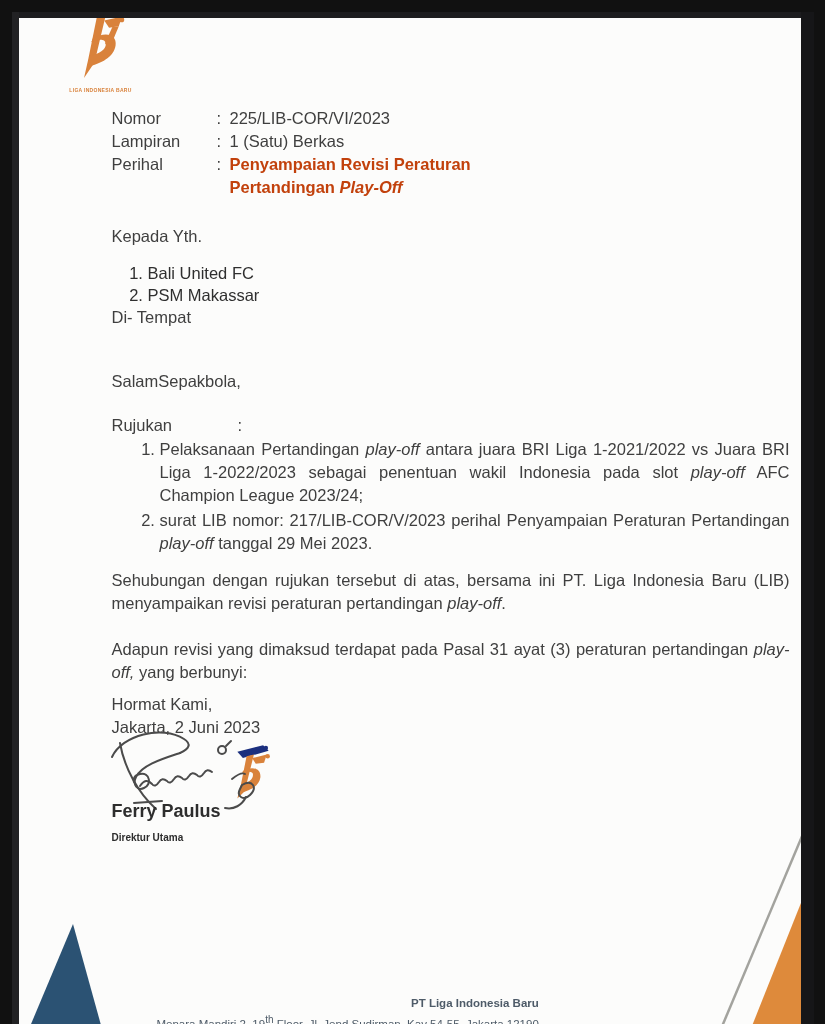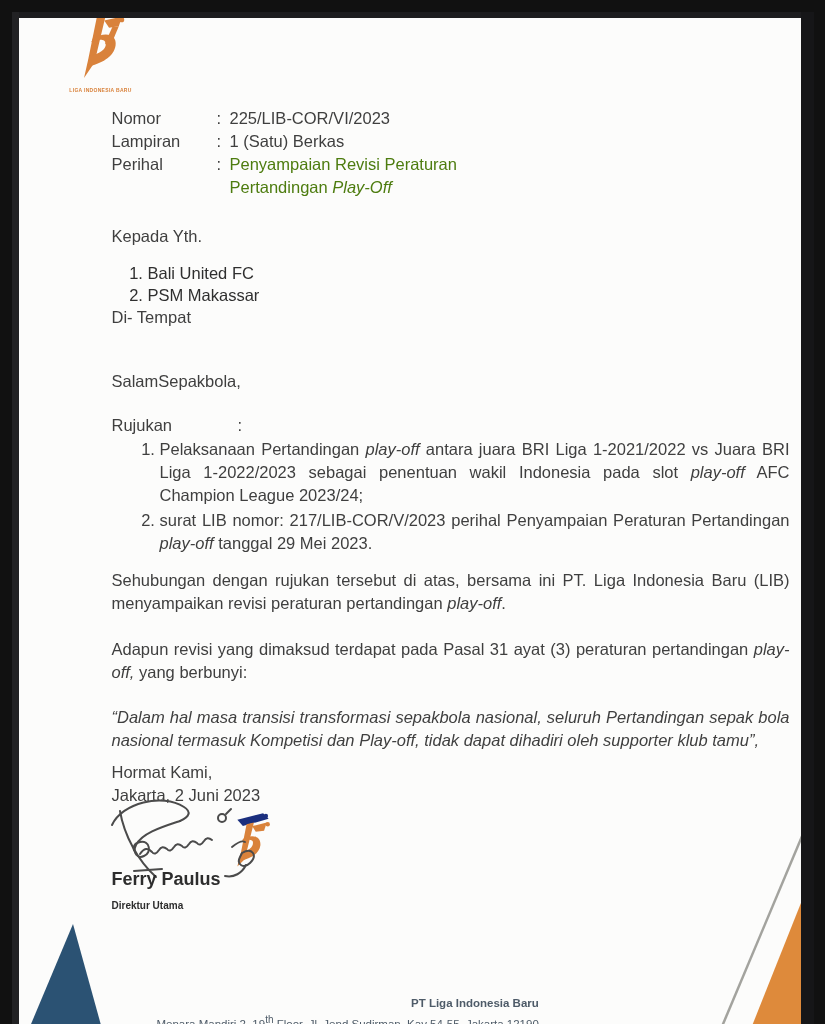--- a/index.html
+++ b/index.html
@@ -28,21 +28,21 @@
 
   
   .content {
     position:absolute; left:100px; top:95px; width:678px; z-index:2;
     font-size:16.5px; line-height:23px;
   }
   .meta-row { display:flex; }
   .meta-label { width:105px; flex:0 0 105px; }
   .meta-colon { flex:0 0 13px; }
   .meta-value {}
-  .bold { font-weight:normal; color:#4d7c0f; }
+  .bold { font-weight:bold; color:#c2410c; }
   .ital { font-style:italic; }
 
   .kepada { margin-top:26px; }
   ol.recipients { margin-top:14px; padding-left:36px; font-weight:normal; color:#2f2f2f; }
   ol.recipients li { line-height:22px; }
   .di-tempat { line-height:22px; }
 
   .salam   { margin-top:42px; }
   .rujukan { margin-top:21px; display:flex;gap:21px; }
   ol.refs { margin-top:1px; padding-left:48px; text-align:justify; }
@@ -132,21 +132,20 @@
 
     <ol class="refs">
       <li><span>Pelaksanaan Pertandingan </span><span class="ital">play-off</span><span> antara juara BRI Liga 1-2021/2022 vs Juara BRI Liga 1-2022/2023 sebagai penentuan wakil Indonesia pada slot </span><span class="ital">play-off</span><span> AFC Champion League 2023/24;</span></li>
       <li><span>surat LIB nomor: 217/LIB-COR/V/2023 perihal Penyampaian Peraturan Pertandingan </span><span class="ital">play-off</span><span> tanggal 29 Mei 2023.</span></li>
     </ol>
 
     <div class="para para-first"><span>Sehubungan dengan rujukan tersebut di atas, bersama ini PT. Liga Indonesia Baru (LIB) menyampaikan revisi peraturan pertandingan </span><span class="ital">play-off</span><span>.</span></div>
 
     <div class="para"><span>Adapun revisi yang dimaksud terdapat pada Pasal 31 ayat (3) peraturan pertandingan </span><span class="ital">play-off,</span><span> yang berbunyi:</span></div>
 
-    <div class="quote">“Dalam hal masa transisi transformasi sepakbola nasional, seluruh Pertandingan sepak bola nasional termasuk Kompetisi dan Play-off, tidak dapat dihadiri oleh supporter klub tamu”,</div>
 
 
     <div class="signoff">
       <div>Hormat Kami,</div>
       <div>Jakarta, 2 Juni 2023</div>
 
       <div class="sig-area">
         <svg class="sig-stamp" viewBox="0 0 50 60" width="46" height="56">
           <path d="M8,9 L36,2 L42,8 L14,16 Z" fill="#1B2F7E"></path>
           <circle cx="39" cy="5" r="2.4" fill="#1B2F7E"></circle>

